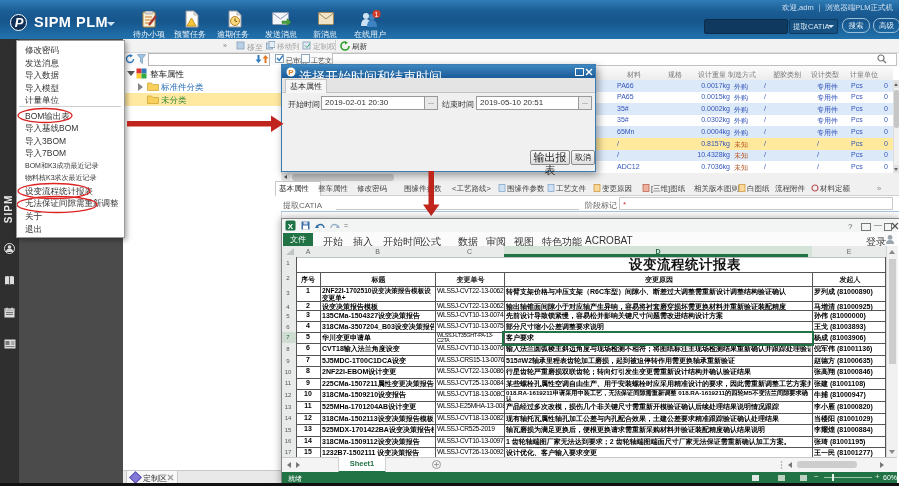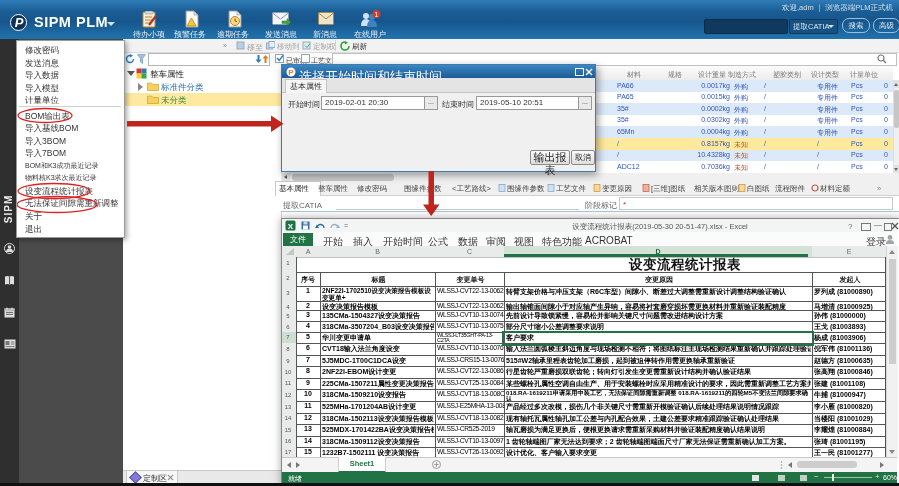--- a/index.html
+++ b/index.html
@@ -409,36 +409,35 @@
     </svg>
  <svg class="abs" style="left:33px;top:3px" width="11" height="8">
       <path d="M2 6 a3.5 3.5 0 0 1 7 0" fill="none" stroke="#2e6da4" stroke-width="1.3"></path>
       <path d="M0 6 l4 0 -2 -3.5 z" fill="#2e6da4"></path>
     </svg>
  <svg class="abs" style="left:47px;top:3px" width="11" height="8">
       <path d="M2 6 a3.5 3.5 0 0 1 7 0" fill="none" stroke="#9ab0c8" stroke-width="1.3"></path>
       <path d="M7 6 l4 0 -2 -3.5 z" fill="#9ab0c8"></path>
     </svg>
  <div class="abs" style="left:62px;top:3px;font-size:7px;color:#666;">=</div>
- <div class="abs" style="left:218px;top:3px;width:320px;height:9px;font-size:7.5px;color:#555;text-align:center;white-space:nowrap;">设变流程统计报表(2019-05-30 20-51-47).xlsx - Excel</div>
  <div class="abs" style="left:566px;top:3px;font-size:8px;color:#666;">?</div>
  <div class="abs" style="left:579px;top:3.5px;width:8px;height:6px;border:1px solid #777;"></div>
  <div class="abs" style="left:592px;top:1px;font-size:8px;color:#555;">—</div>
  <div class="abs" style="left:602px;top:3.5px;width:6px;height:6px;border:1px solid #777;"></div>
  <svg class="abs" style="left:609px;top:3px" width="8" height="8">
       <line x1="1" y1="1" x2="7" y2="7" stroke="#555" stroke-width="1.2"></line>
       <line x1="7" y1="1" x2="1" y2="7" stroke="#555" stroke-width="1.2"></line>
     </svg>
 
  <div class="abs" style="left:0;top:13px;width:615px;height:14px;background:#fbfbfb;border-bottom:1px solid #d9d9d9;"></div>
  <div class="abs" style="left:1px;top:14px;width:30px;height:13px;background:#217346;color:#fff;font-size:8px;text-align:center;line-height:13px;">文件</div>
  <div class="rt" style="left:41px;">开始</div>
     <div class="rt" style="left:71px;">插入</div>
     <div class="rt" style="left:101px;">开始时间</div>
-    <div class="rt" style="left:146px;text-decoration:underline;">公式</div>
+    <div class="rt" style="left:139px;text-decoration:underline;">公式</div>
     <div class="rt" style="left:176px;">数据</div>
     <div class="rt" style="left:204px;">审阅</div>
     <div class="rt" style="left:232px;">视图</div>
     <div class="rt" style="left:260px;">特色功能</div>
     <div class="rt" style="left:303px;">ACROBAT</div>
  <div class="rt" style="left:584px;">登录</div>
  <svg class="abs" style="left:603px;top:15px" width="10" height="10">
       <circle cx="5" cy="3.4" r="2.4" fill="#9aa5ad"></circle>
       <path d="M1 10 q0-4 4-4 q4 0 4 4 z" fill="#9aa5ad"></path>
     </svg>

